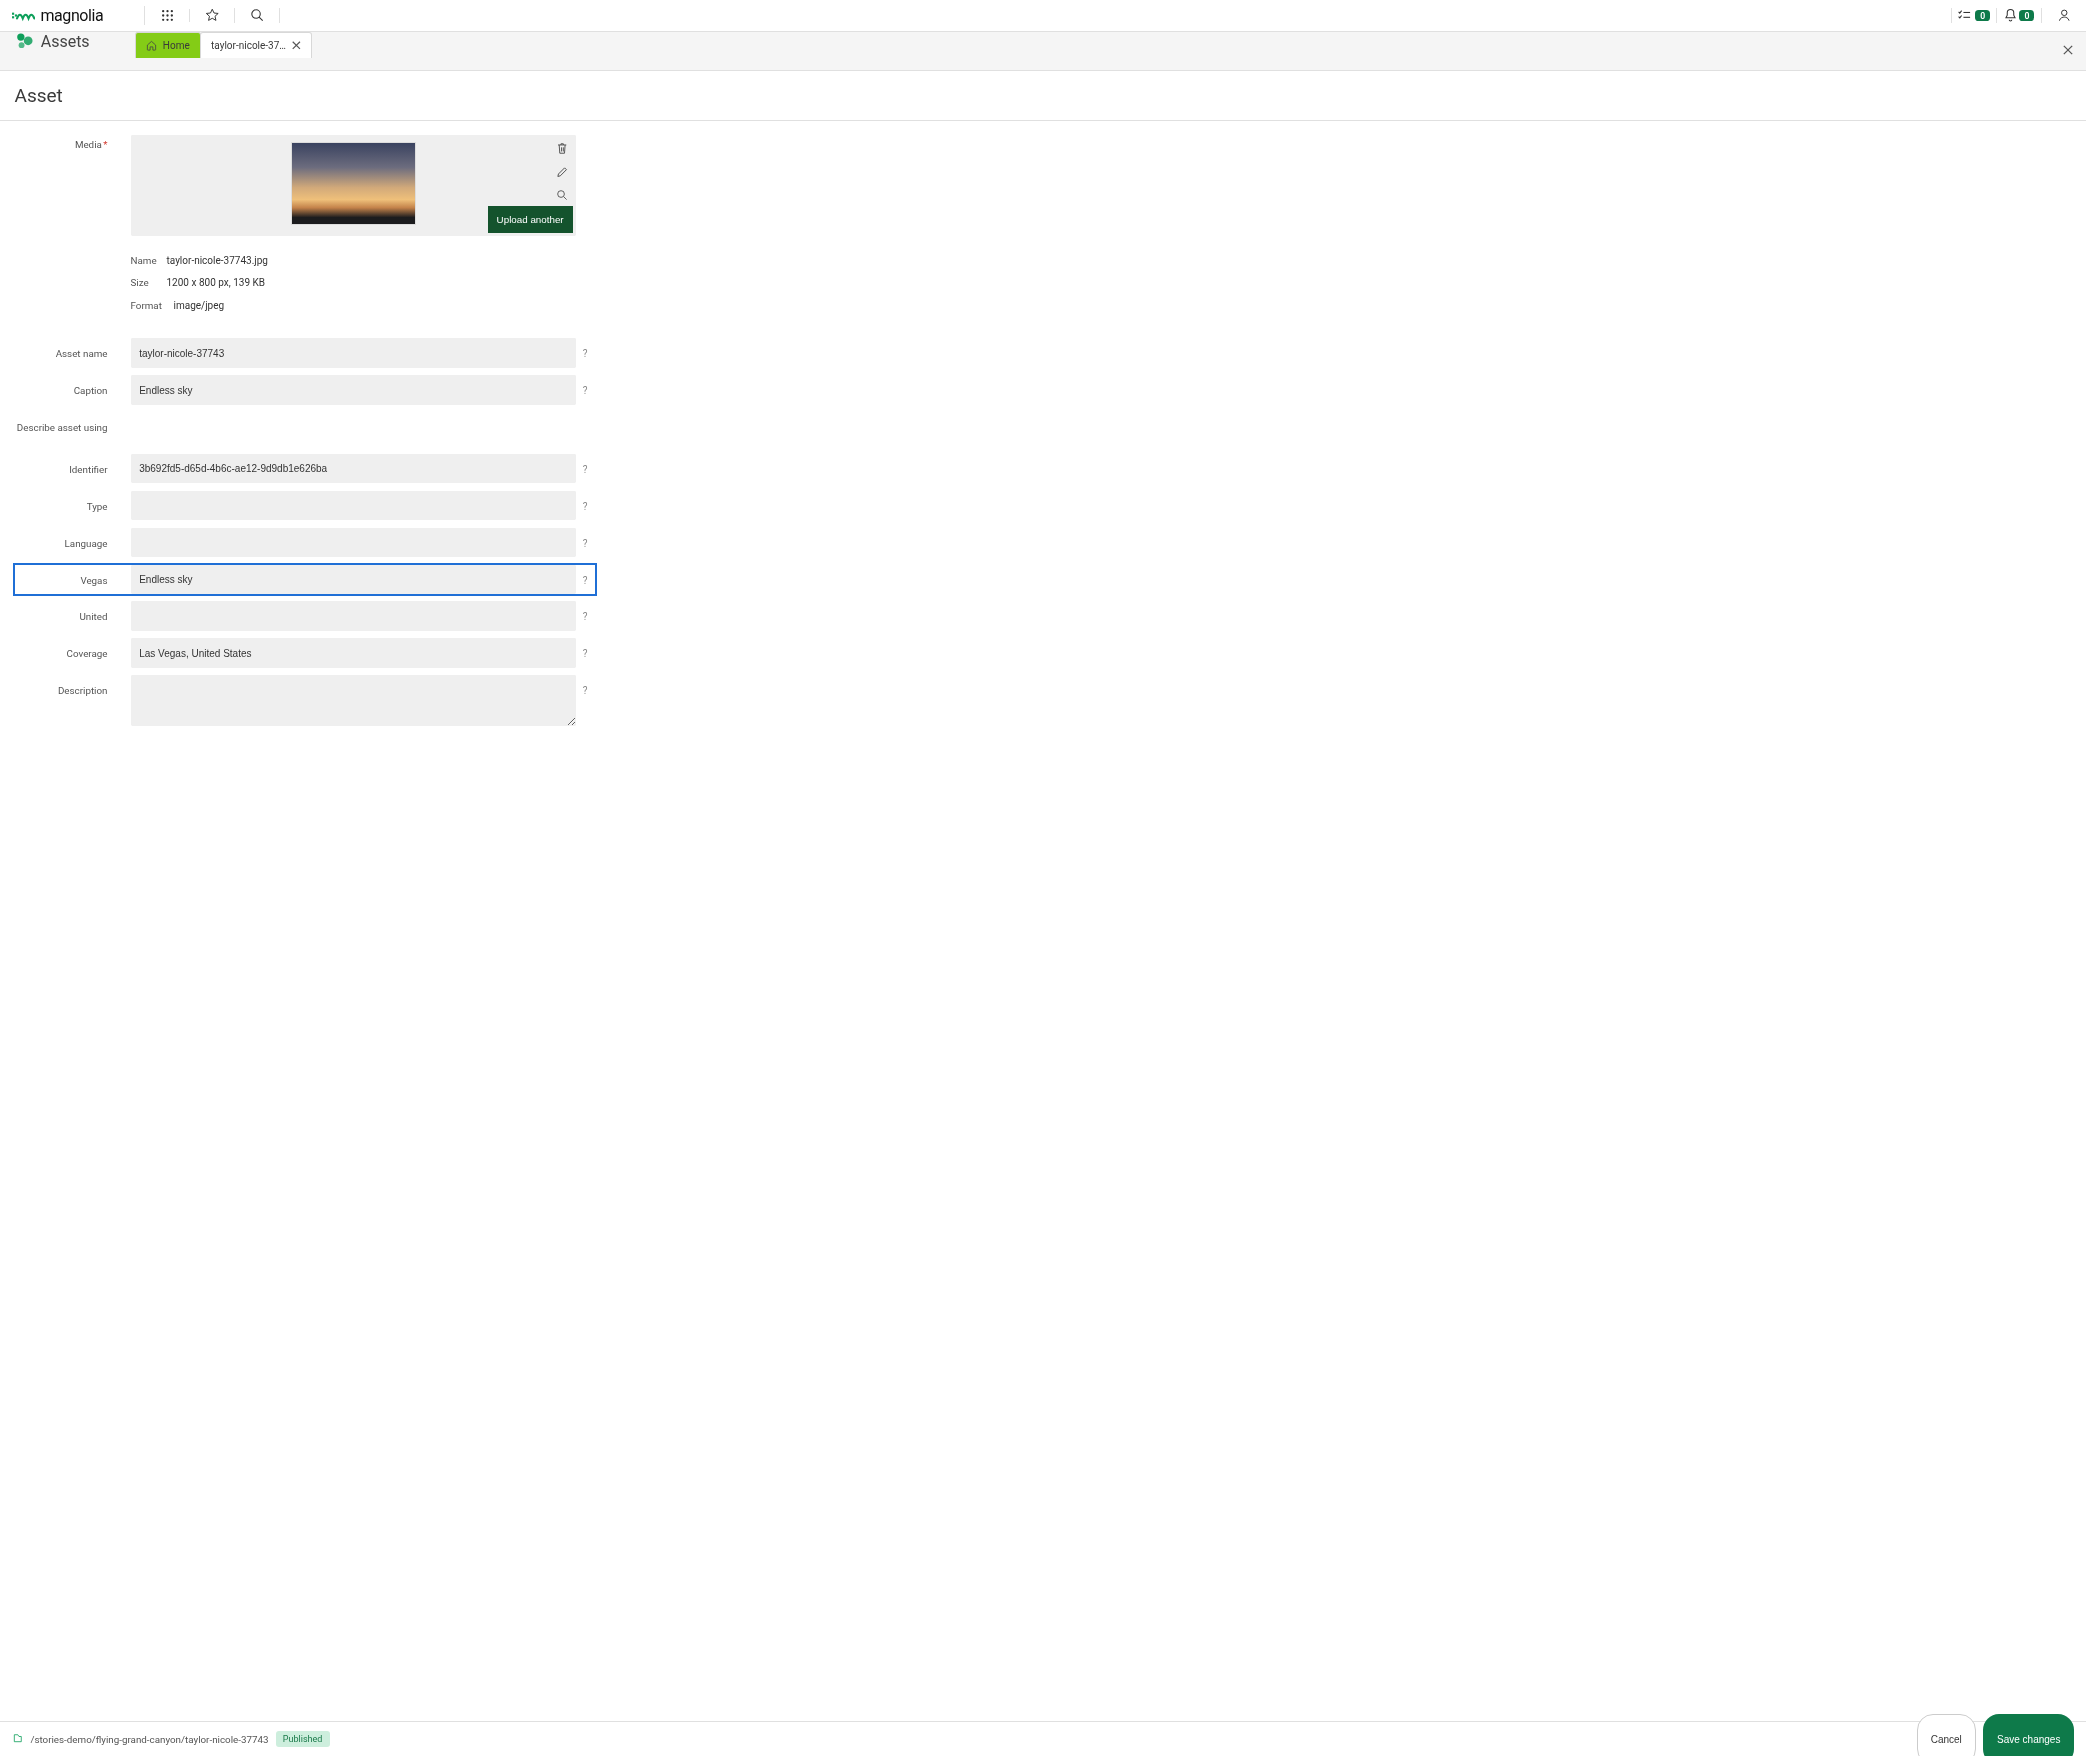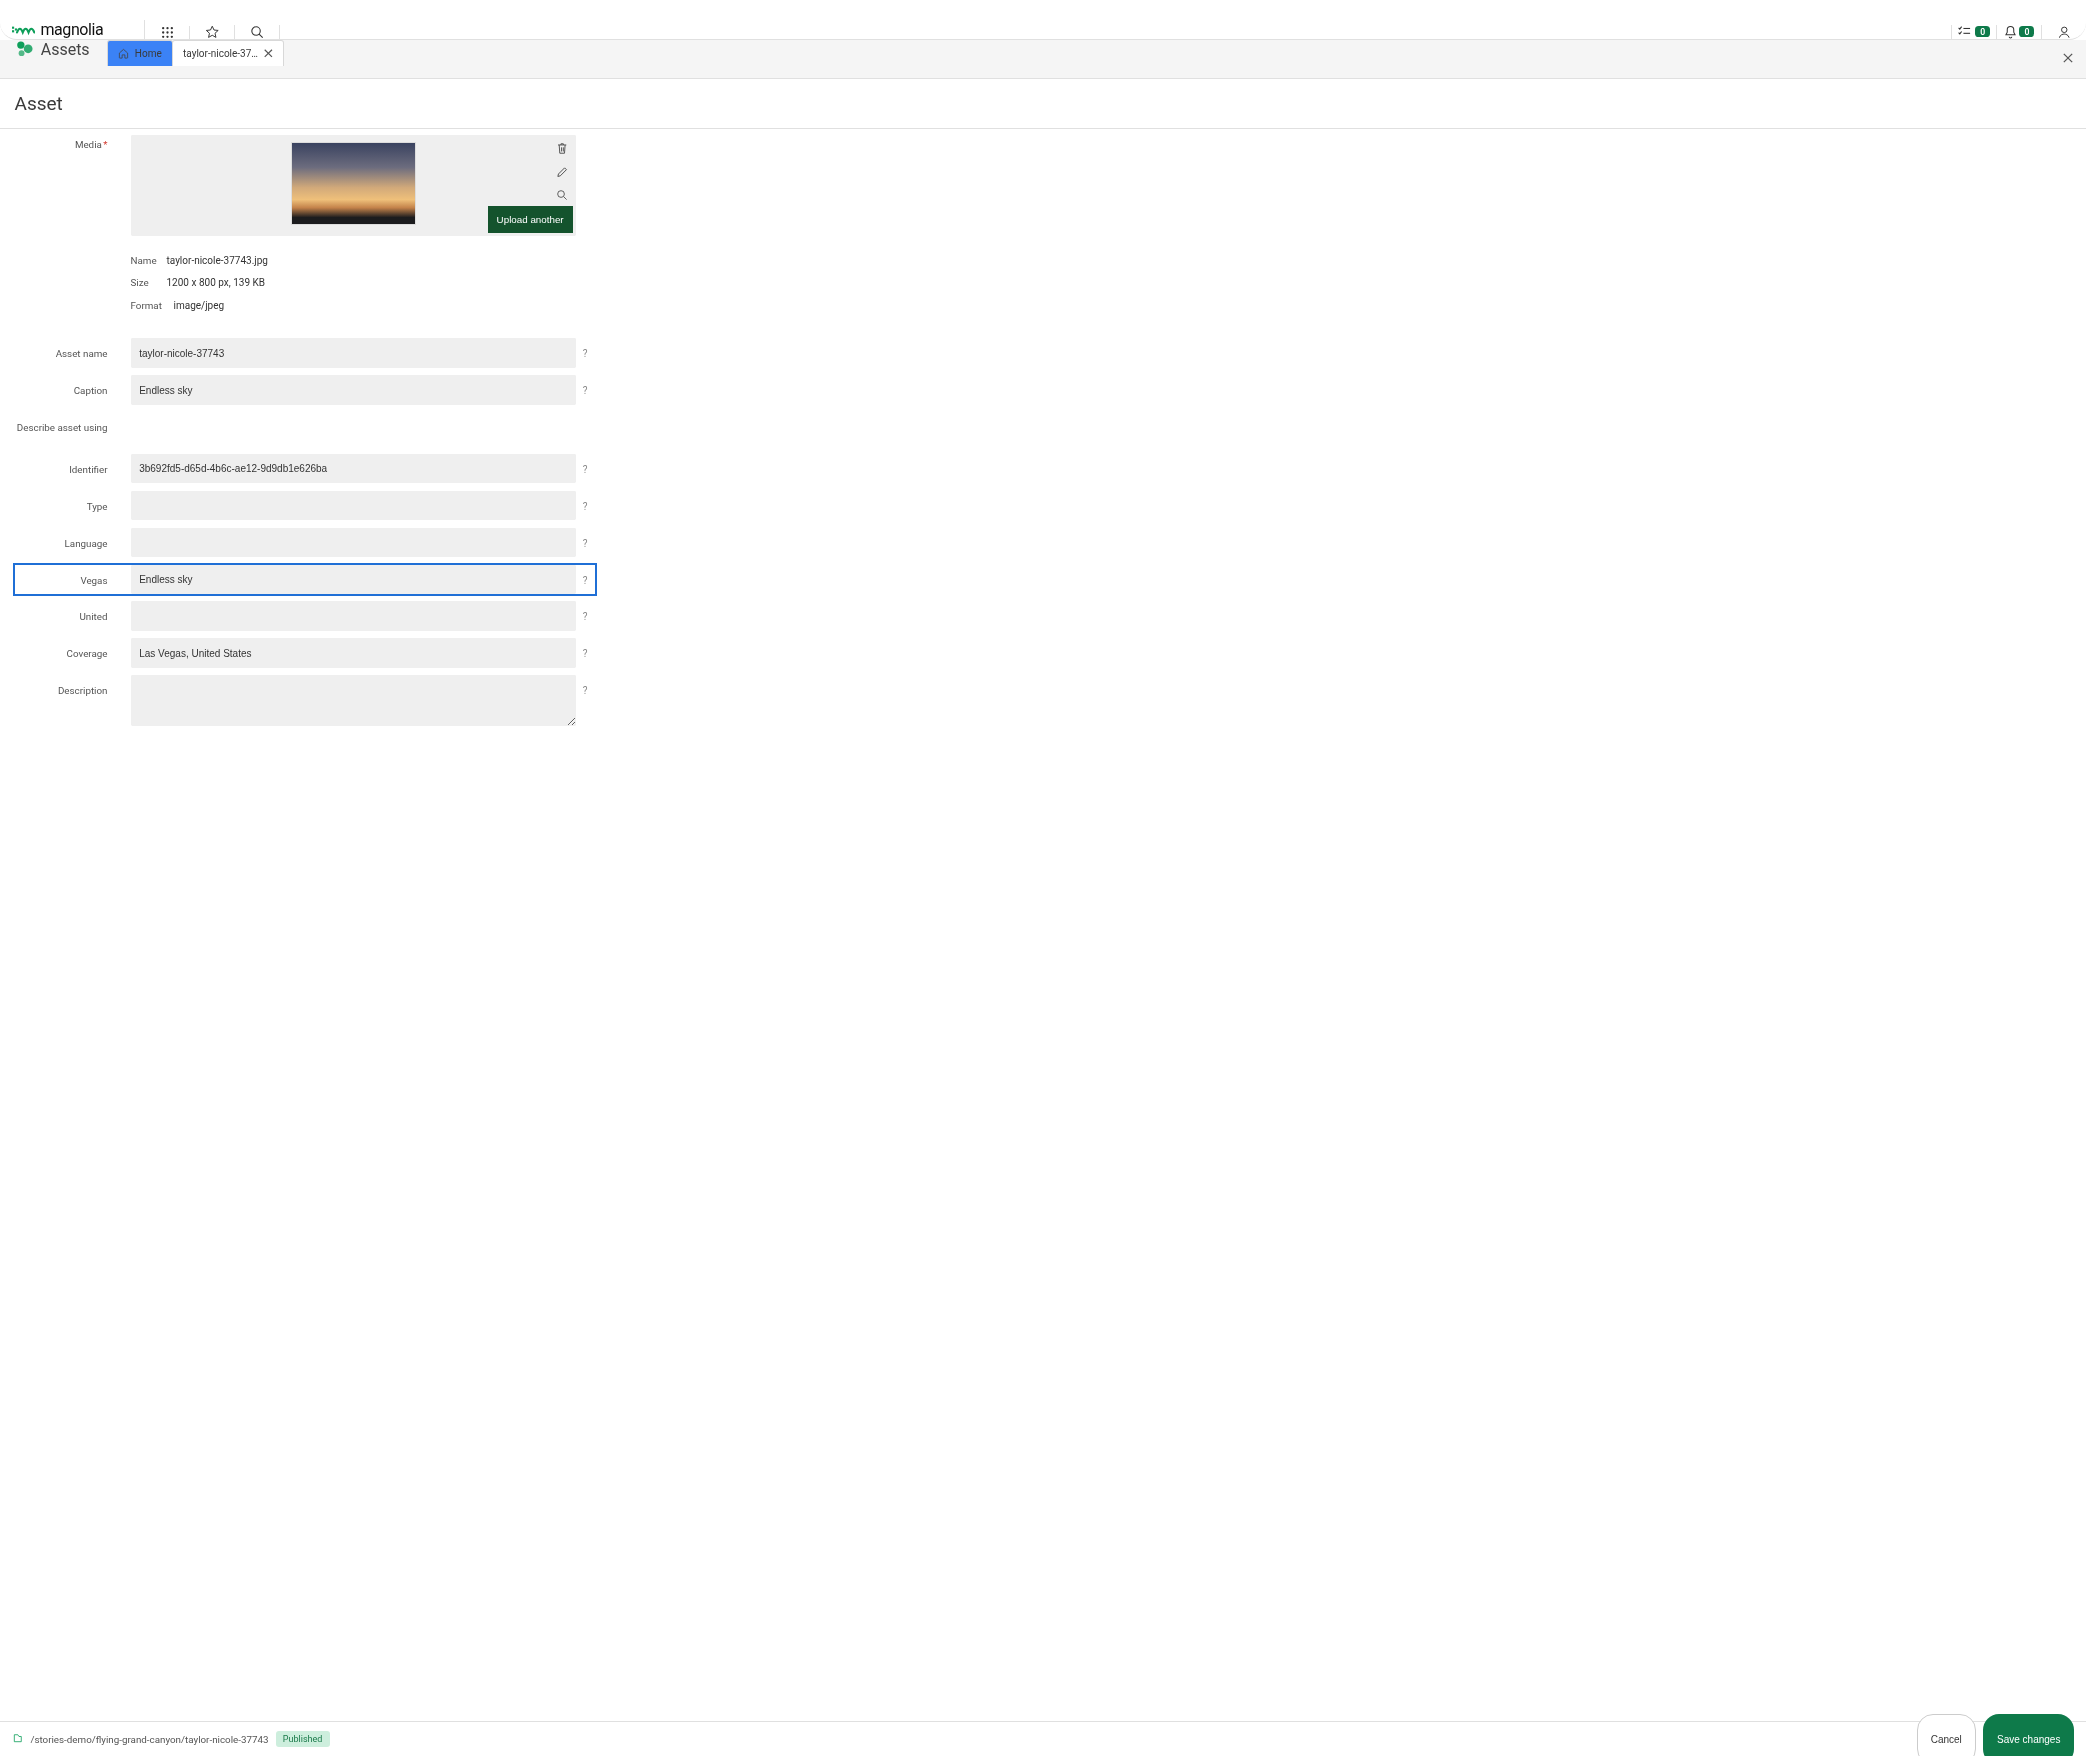--- a/index.html
+++ b/index.html
@@ -1,38 +1,38 @@
 <!DOCTYPE html>
 <html style="font-size:11.6px"><head>
 <meta charset="utf-8">
 <style>
 * { box-sizing: border-box; margin: 0; padding: 0; }
 body { font-family: -apple-system, BlinkMacSystemFont, "Segoe UI", Roboto, Helvetica, Arial, sans-serif; font-size: 10px; color: #333; background: #fff; }
 svg { display: block; }
 
 
-.topbar { display: flex; align-items: flex-end; height: 40px; border-bottom: 0.7px solid #e0e0e0; border-radius: 17px; }
+.topbar { display: flex; align-items: center; height: 32px; border-bottom: 0.7px solid #e0e0e0; }
 .logo-cell { width: 145px; display: flex; align-items: center; padding-left: 11.6px; border-right: 0.7px solid #e0e0e0; }
 .logo-brand { display: flex; align-items: center; gap: 5.8px; }
 .logo-mark { width: 23px; height: 13px; }
 .logo-word { font-size: 16px; font-weight: 400; letter-spacing: -0.4px; color: #111; }
 .topbar-btn { width: 45px; display: flex; align-items: center; justify-content: center; border-right: 0.7px solid #e0e0e0; cursor: pointer; }
 .topbar-flex { flex: 1; }
 .topbar-right { display: flex; align-items: stretch; }
 .topbar-right .topbar-btn { border-right: none; border-left: 0.7px solid #e0e0e0; }
 .badge { background: #0e7a4a; color: #fff; border-radius: 3.6px; padding: 0.7px 5px; font-size: 8.7px; font-weight: 600; margin-left: 2.9px; }
 
 
 .subheader { display: flex; align-items: flex-start; height: 39px; background: #f5f5f5; border-bottom: 0.7px solid #e0e0e0; padding-left: 14.5px; position: relative; }
 .app-title { display: flex; align-items: center; gap: 7.2px; padding-bottom: 10px; margin-right: 17.4px; }
 .app-title-text { font-size: 16px; color: #444; }
 .app-icon { width: 19px; height: 19px; }
 .tabs { display: flex; align-items: flex-end; }
 .tab { display: flex; align-items: center; gap: 5.8px; padding: 7.2px 10px 7.2px 10px; border: 0.7px solid #d8d8d8; border-bottom: none; background: #fff; border-top-left-radius: 2.9px; border-top-right-radius: 2.9px; margin-right: -0.7px; cursor: pointer; color: #3a3a3a; height: 26px; }
-.tab.inactive { background: #3b82f6; }
+.tab.inactive { background: #84cc16; margin-left: 28px; }
 .tab-label { max-width: 80px; overflow: hidden; text-overflow: ellipsis; white-space: nowrap; }
 .tab-close { color: #666; font-size: 10px; line-height: 1; }
 .close-x { position: absolute; right: 13px; top: 13px; color: #555; cursor: pointer; }
 
 
 .page-title-row { padding: 13px 14.5px; border-bottom: 0.7px solid #e0e0e0; }
 .page-title { font-size: 19px; font-weight: 400; color: #3a3a3a; }
 
 
 .form-scroll { position: absolute; top: 119px; bottom: 35px; left: 0; right: 0; overflow: auto; }

